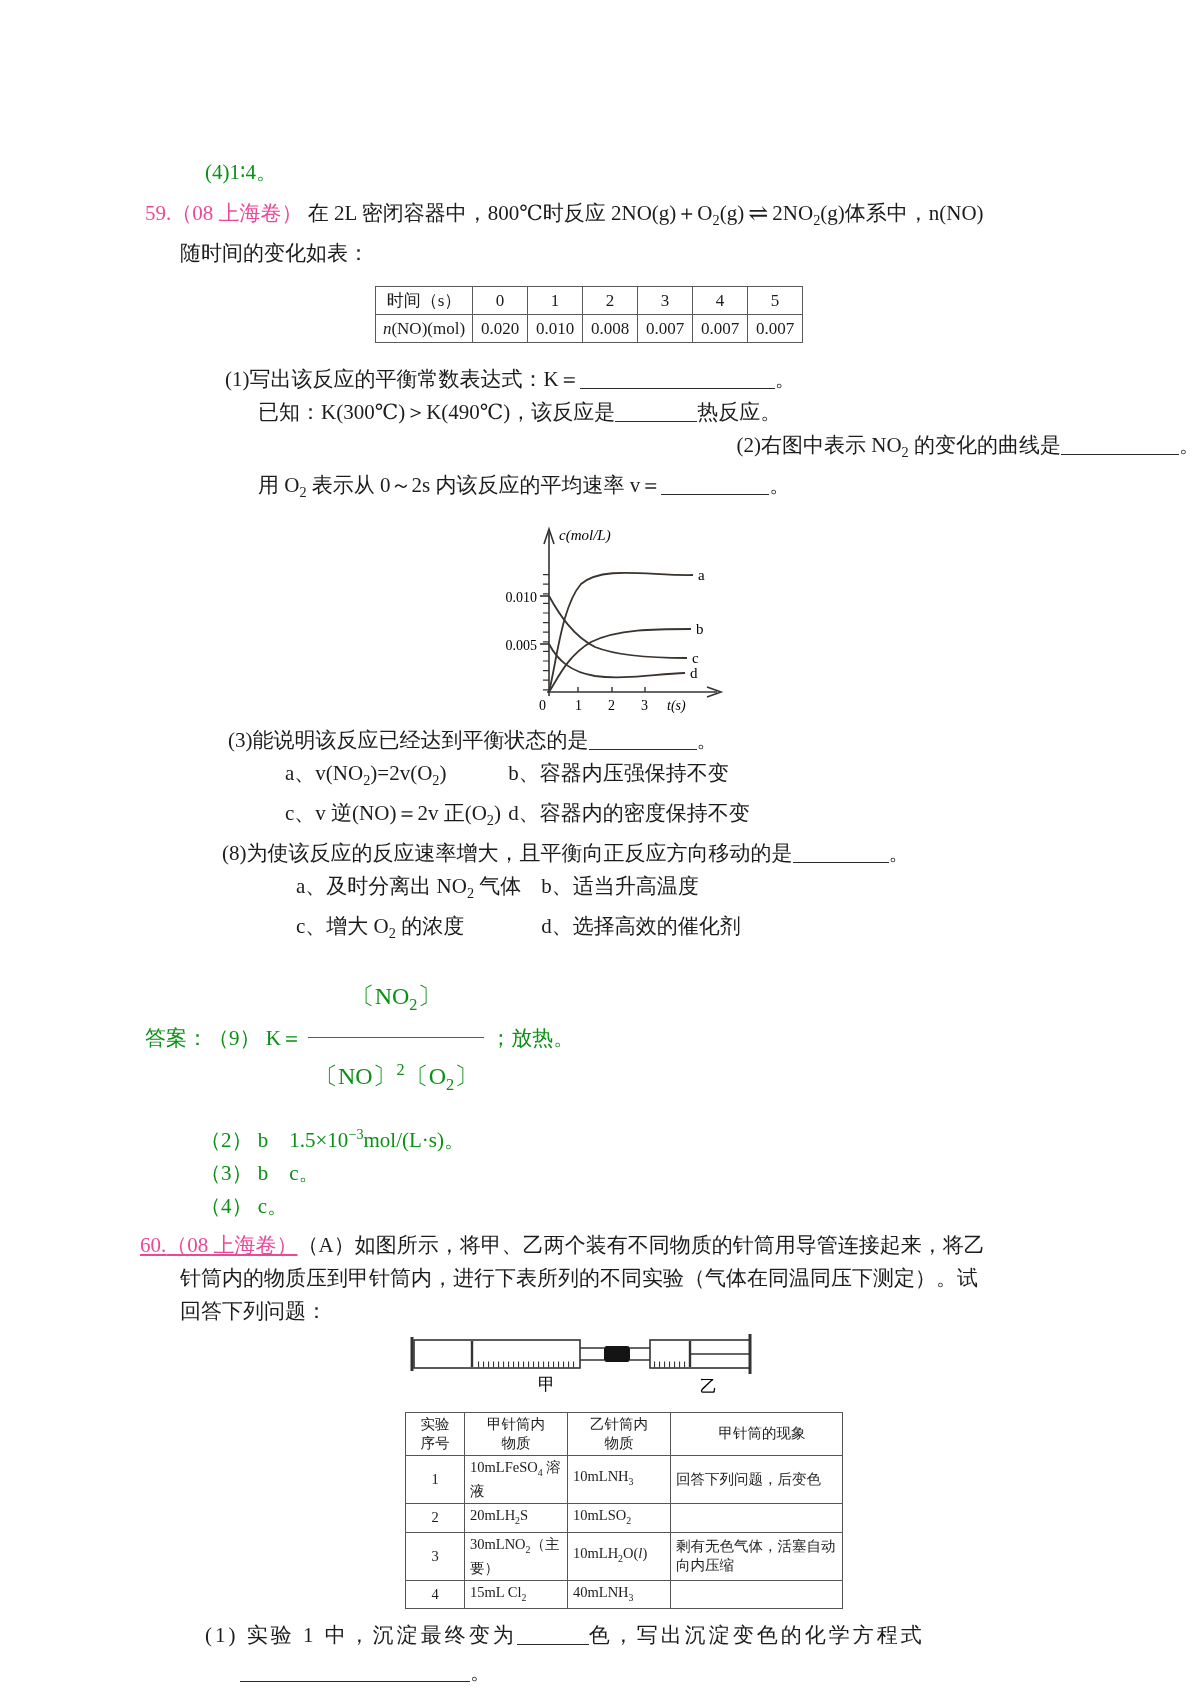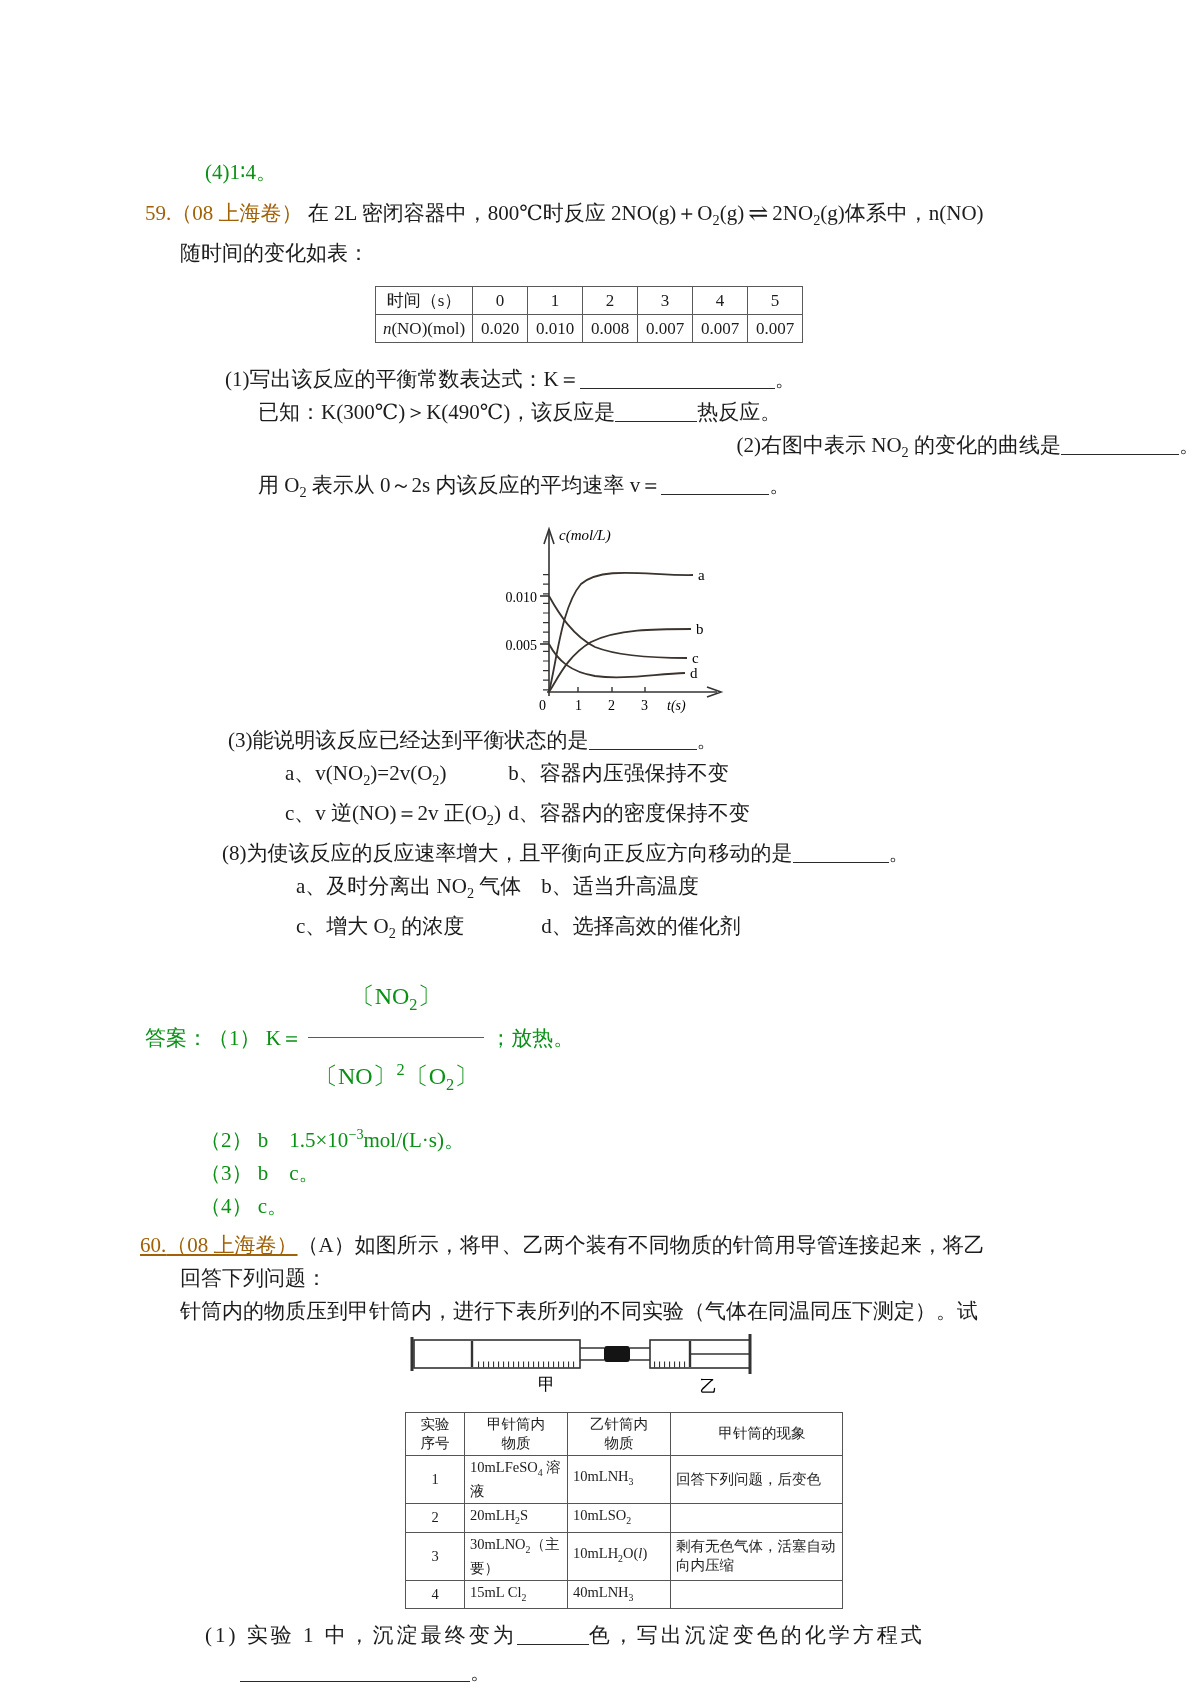--- a/index.html
+++ b/index.html
@@ -2,21 +2,21 @@
 <html><head>
 <meta charset="utf-8">
 <style>
   html,body{margin:0;padding:0;background:#ffffff;}
   body{width:1200px;height:1698px;overflow:hidden;
        font-family:"Liberation Serif","DejaVu Serif",serif;
        color:#1c1c1c;font-size:21px;}
   .page{position:relative;width:1200px;height:1698px;padding-top:156px;box-sizing:border-box;}
   .line{line-height:33px;white-space:nowrap;}
   .green{color:#0a9015;}
-  .blue{color:#a16207;}
+  .blue{color:#ec4899;}
   .blank{display:inline-block;border-bottom:1.4px solid #2a2a2a;height:17px;vertical-align:-3px;}
   sub{font-size:0.68em;}
   sup{font-size:0.68em;}
   .eqarrow{font-size:24px;padding:0 4px;vertical-align:-1px;}
   
   table.t59{border-collapse:collapse;margin-left:375px;margin-top:16px;font-size:17px;}
   table.t59 td{border:1.6px solid #5a5a5a;text-align:center;height:27px;padding:0 2px;}
   table.t59 td.lbl{width:92px;}
   table.t59 td.val{width:50px;}
   
@@ -143,40 +143,40 @@
   <div class="line" style="margin-left:296px;">
     <span class="opt-col" style="width:240px;"><span>a、</span><span>及时分离出 NO<sub>2</sub> 气体</span></span>
     <span class="opt-col"><span>b、</span><span>适当升高温度</span></span>
   </div>
   <div class="line" style="margin-left:296px;">
     <span class="opt-col" style="width:240px;"><span>c、</span><span>增大 O<sub>2</sub> 的浓度</span></span>
     <span class="opt-col"><span>d、</span><span>选择高效的催化剂</span></span>
   </div>
 
   <div class="line green" style="margin-left:145px;margin-top:16px;line-height:60px;">
-    <span>答案：</span><span>（1） K＝</span><span class="frac"><span class="num" style="display:block;">〔NO<sub>2</sub>〕</span><span class="den" style="display:block;">〔NO〕<sup>2</sup>〔O<sub>2</sub>〕</span></span><span>；放热。</span>
+    <span>答案：</span><span>（9） K＝</span><span class="frac"><span class="num" style="display:block;">〔NO<sub>2</sub>〕</span><span class="den" style="display:block;">〔NO〕<sup>2</sup>〔O<sub>2</sub>〕</span></span><span>；放热。</span>
   </div>
   <div class="line green" style="margin-left:200px;margin-top:3px;">
     <span>（2） b　1.5×10<sup>−3</sup>mol/(L·s)。</span>
   </div>
   <div class="line green" style="margin-left:200px;">
     <span>（3） b　c。</span>
   </div>
   <div class="line green" style="margin-left:200px;">
     <span>（4） c。</span>
   </div>
 
   <div class="line" style="margin-left:140px;margin-top:6px;">
     <span class="blue" style="text-decoration:underline;">60.</span><span class="blue" style="text-decoration:underline;">（08 上海卷）</span><span>（A）如图所示，将甲、乙两个装有不同物质的针筒用导管连接起来，将乙</span>
   </div>
   <div class="line" style="margin-left:180px;">
+    <span>针筒内的物质压到甲针筒内，进行下表所列的不同实验（气体在同温同压下测定）。试</span>
+  </div>
+  <div class="line" style="margin-left:180px;">
     <span>回答下列问题：</span>
-  </div>
-  <div class="line" style="margin-left:180px;">
-    <span>针筒内的物质压到甲针筒内，进行下表所列的不同实验（气体在同温同压下测定）。试</span>
   </div>
 
   <div style="margin-left:398px;margin-top:6px;">
     <svg width="370" height="64" viewBox="0 0 370 64">
 
       <line x1="14" y1="3" x2="14" y2="37" stroke="#333" stroke-width="3"></line>
 
       <rect x="16" y="6" width="166" height="28" fill="none" stroke="#333" stroke-width="1.6"></rect>
 
       <line x1="74" y1="7" x2="74" y2="33" stroke="#333" stroke-width="2.4"></line>

